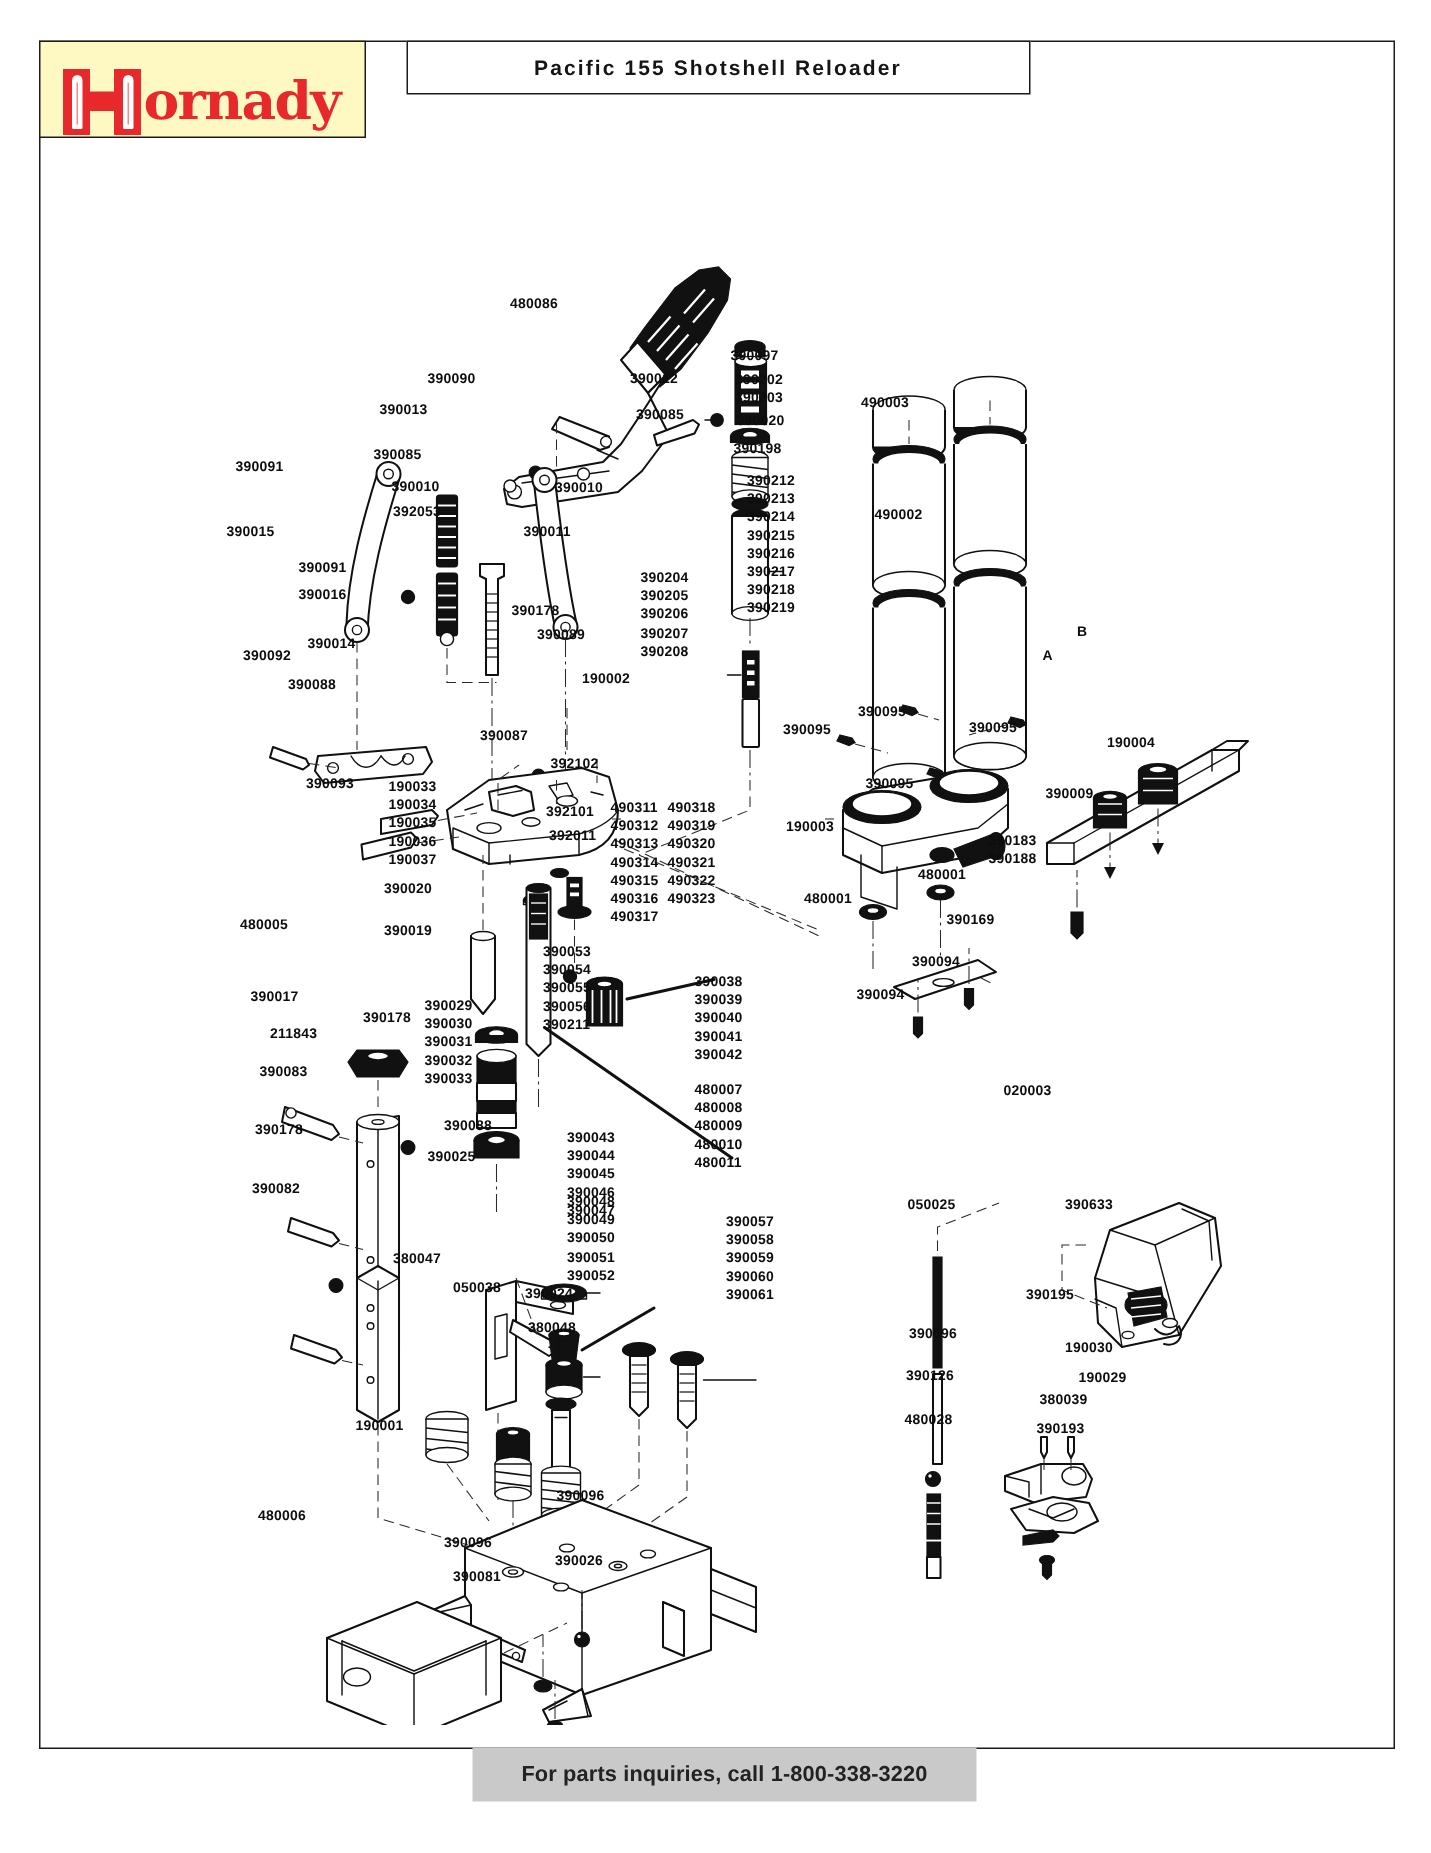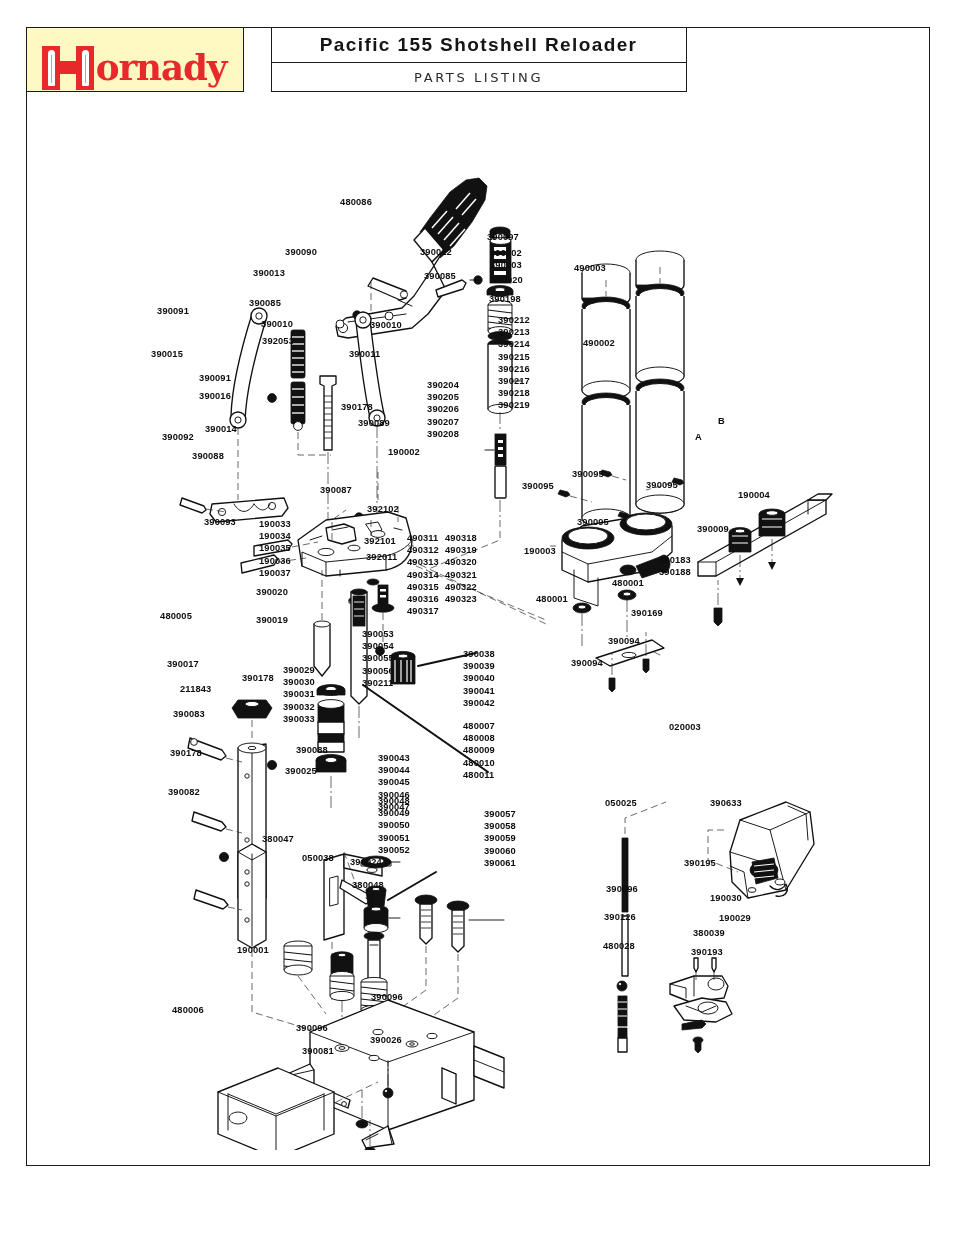--- a/index.html
+++ b/index.html
@@ -27,21 +27,21 @@
     position:absolute;left:270.6px;top:27px;width:416px;height:36px;
     border:1.6px solid #1b1b1b;box-sizing:border-box;background:#fff;
     display:flex;align-items:center;justify-content:center;
   }
   .hdr-sub-cell{
     position:absolute;left:270.6px;top:62.4px;width:416px;height:29.6px;
     border:1.6px solid #1b1b1b;box-sizing:border-box;background:#fff;
     display:flex;align-items:center;justify-content:center;
   }
   .hdr-title-text{
-    font-size:19px;font-weight:bold;color:#151515;letter-spacing:1.4px;
+    font-size:14px;font-weight:bold;color:#151515;letter-spacing:1.4px;
     font-family:"Liberation Sans","DejaVu Sans",sans-serif;white-space:nowrap;
   }
   .hdr-sub-text{
     font-size:13px;font-weight:400;color:#2a2a2a;letter-spacing:2.6px;
     font-family:"DejaVu Sans","Liberation Sans",sans-serif;white-space:nowrap;
   }
 
   
   .logo-wrap{display:flex;align-items:center;height:46px;margin-left:-4px;}
   .logo-h{position:relative;width:56px;height:44px;}
@@ -111,23 +111,20 @@
           </div>
       </div>
       <div class="logo-word">ornady</div>
     </div>
   </div>
 
   <div class="hdr-title-cell">
     <div class="hdr-title-text">Pacific 155 Shotshell Reloader</div>
   </div>
 
-  <div class="hdr-sub-cell">
-    <div class="hdr-sub-text">PARTS  LISTING</div>
-  </div>
 
   <div id="diagram">
     <svg width="904" height="1050" viewBox="0 0 904 1050" xmlns="http://www.w3.org/2000/svg">
       <defs>
         <style>
           .o{fill:none;stroke:#101010;stroke-width:1.35;stroke-linejoin:round;stroke-linecap:round;}
           .ot{fill:none;stroke:#101010;stroke-width:0.95;stroke-linejoin:round;stroke-linecap:round;}
           .fw{fill:#ffffff;stroke:#101010;stroke-width:1.35;stroke-linejoin:round;}
           .fwt{fill:#ffffff;stroke:#101010;stroke-width:0.95;stroke-linejoin:round;}
           .fk{fill:#111111;stroke:#111111;stroke-width:0.8;}
@@ -1122,14 +1119,17 @@
         <div>190029</div>
       </div>
       <div class="lbl stack" style="left: 693px; top: 927px;">
         <div>380039</div>
       </div>
       <div class="lbl stack" style="left: 691px; top: 946px;">
         <div>390193</div>
       </div>
     </div>
 
+  <div class="footer-banner">
+    <span>For parts inquiries, call 1-800-338-3220</span>
+  </div>
 
 </div>
 
 </body></html>

